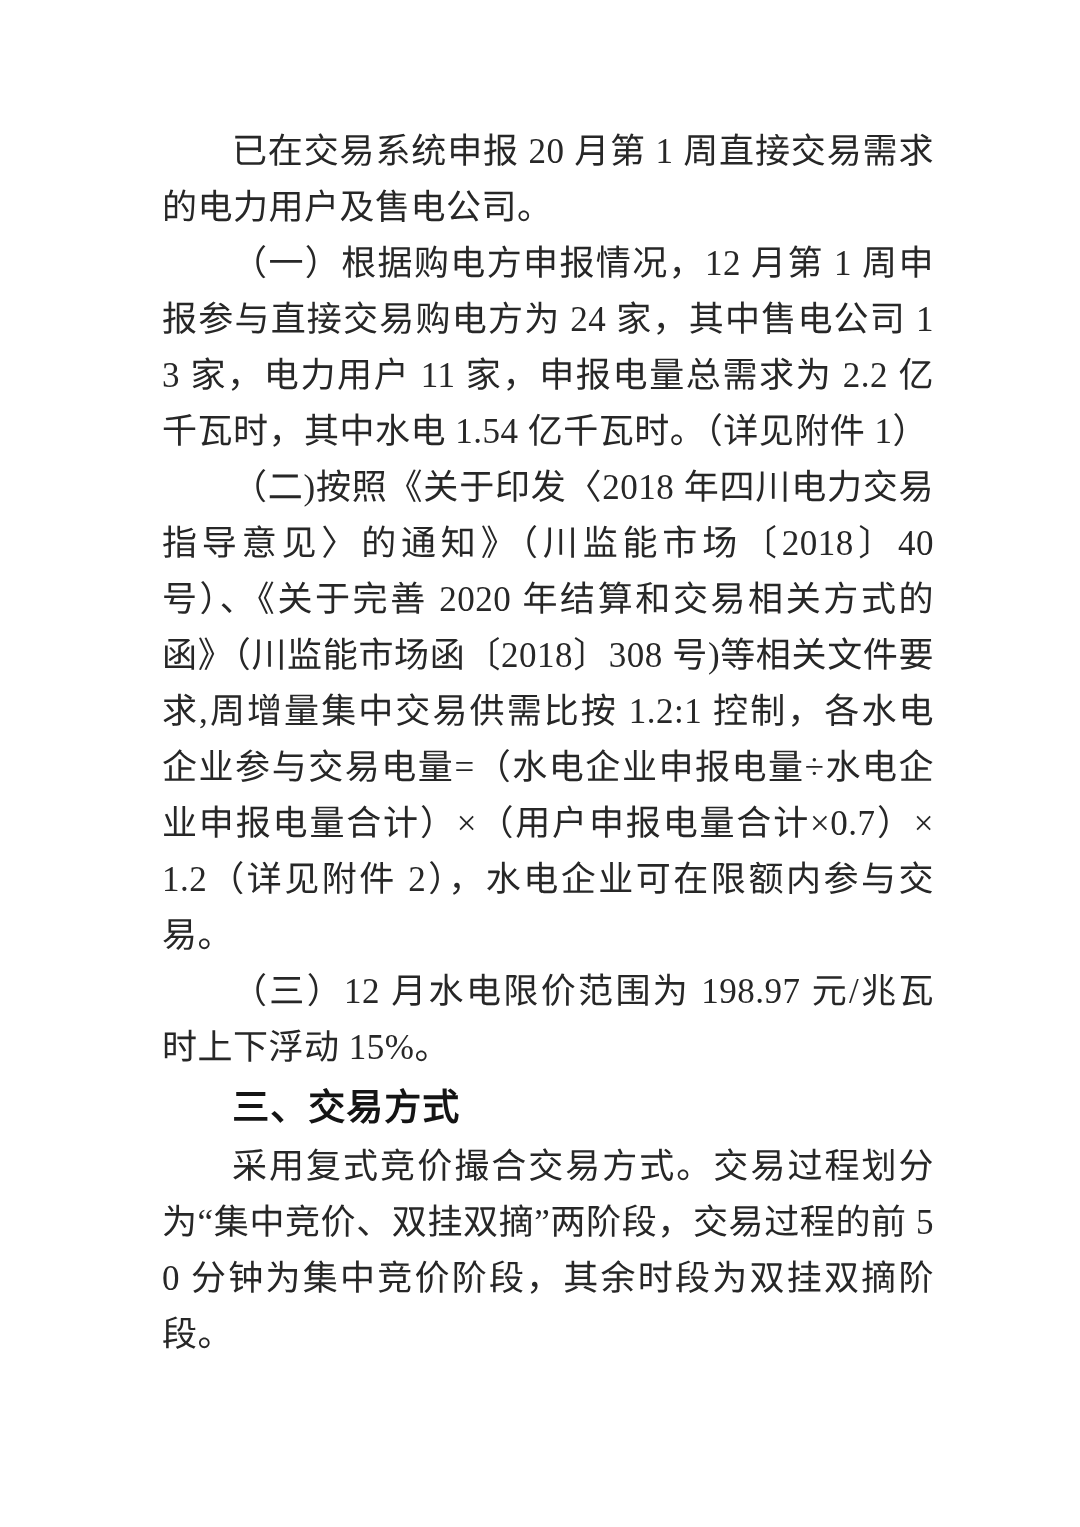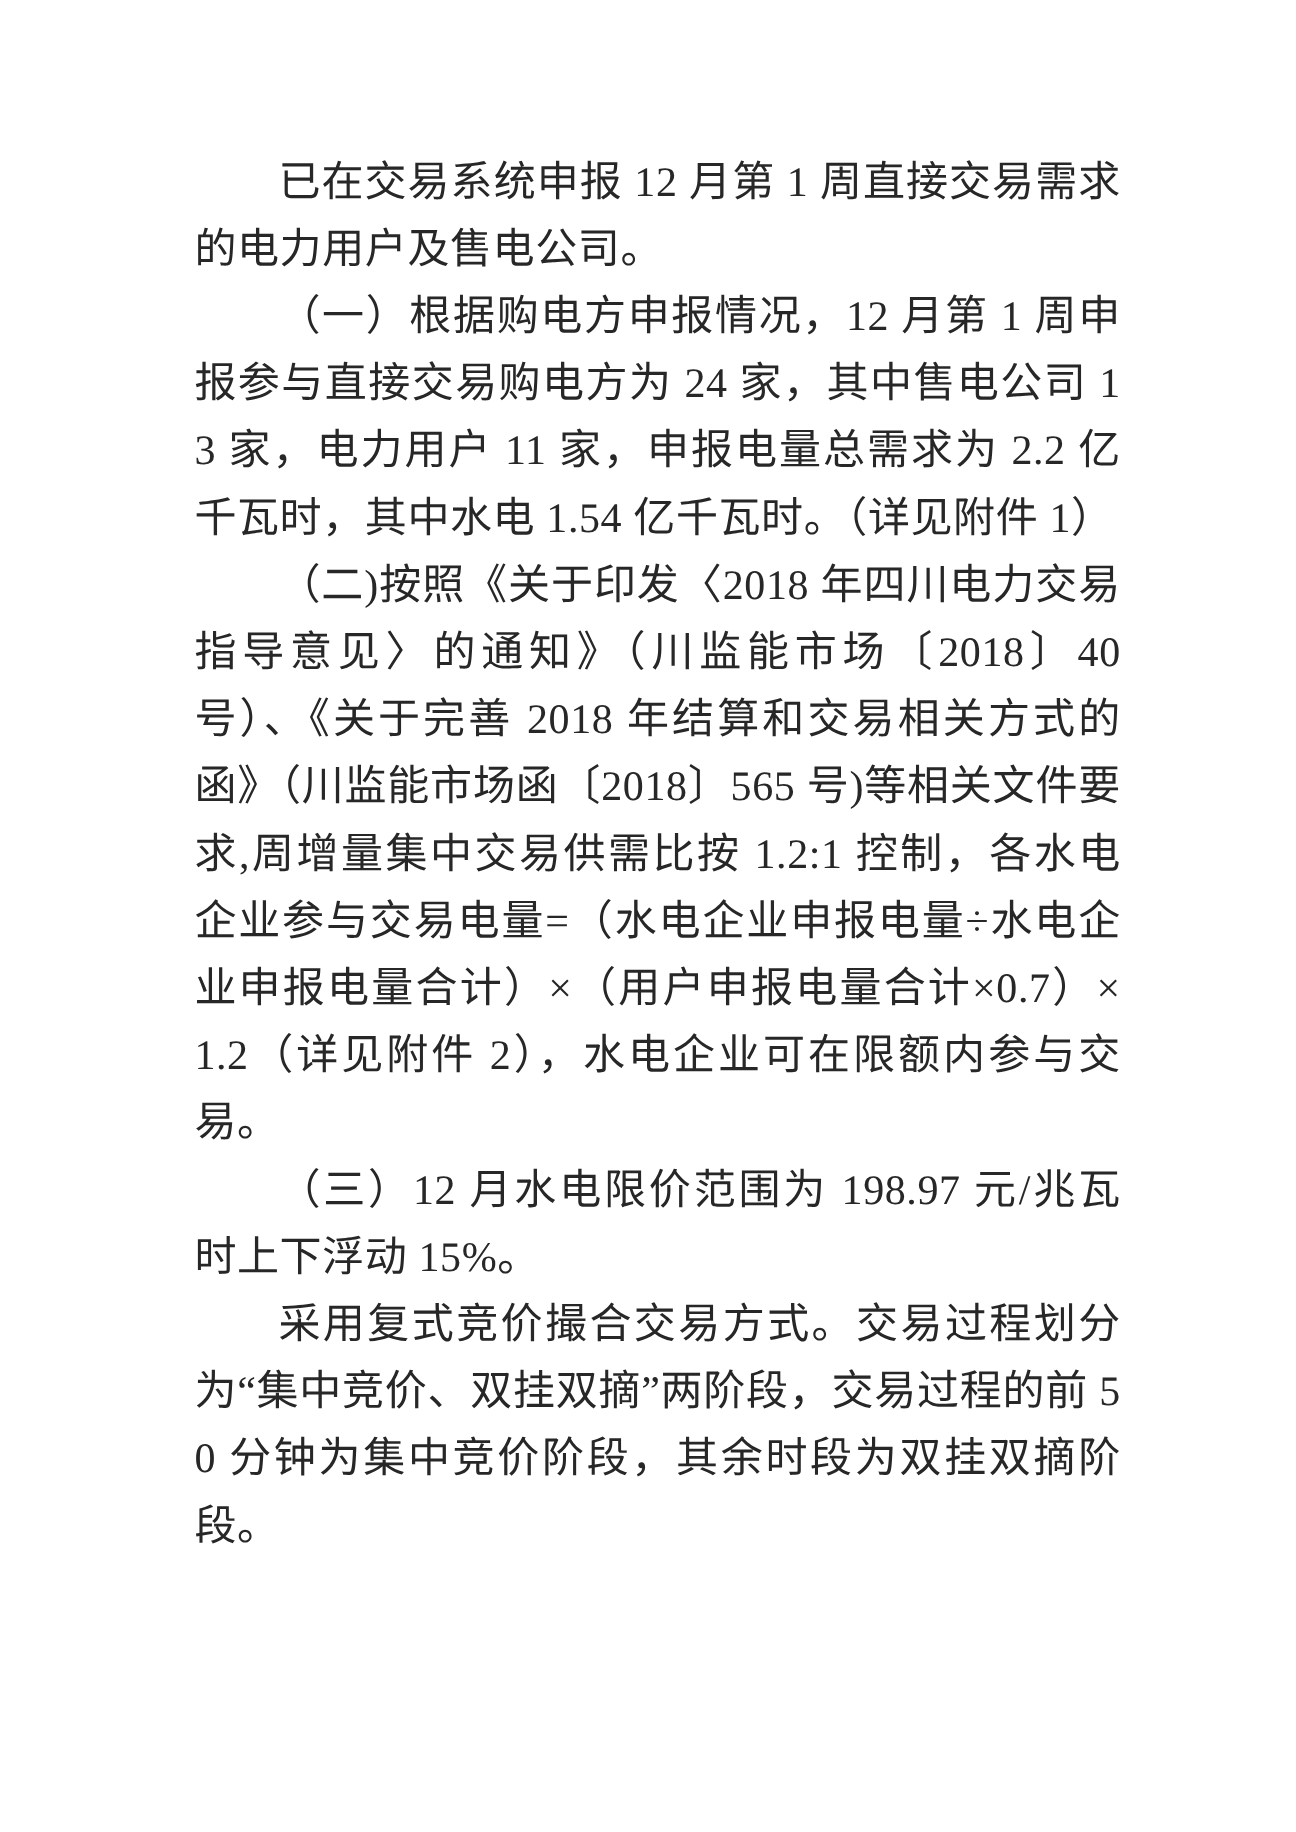--- a/index.html
+++ b/index.html
@@ -53,26 +53,27 @@
     letter-spacing: 1px;
     font-family: "Liberation Sans", "DejaVu Sans", sans-serif;
   }
 </style>
 </head>
 <body>
 
 <div class="page">
   <div class="content">
 
-    <p class="body-para">已在交易系统申报 12 月第 1 周直接交易需求的电力用户及售电公司。</p>
+    <p class="body-para">已在交易系统申报 20 月第 1 周直接交易需求的电力用户及售电公司。</p>
 
 
     <p class="body-para">（一）根据购电方申报情况，12 月第 1 周申报参与直接交易购电方为 24 家，其中售电公司 13 家，电力用户 11 家，申报电量总需求为 2.2 亿千瓦时，其中水电 1.54 亿千瓦时。（详见附件 1）</p>
 
-    <p class="body-para">（二)按照《关于印发〈2018 年四川电力交易指导意见〉的通知》（川监能市场〔2018〕40 号）、《关于完善 2018 年结算和交易相关方式的函》（川监能市场函〔2018〕565 号)等相关文件要求,周增量集中交易供需比按 1.2:1 控制，各水电企业参与交易电量=（水电企业申报电量÷水电企业申报电量合计）×（用户申报电量合计×0.7）×1.2（详见附件 2），水电企业可在限额内参与交易。</p>
+    <p class="body-para">（二)按照《关于印发〈2018 年四川电力交易指导意见〉的通知》（川监能市场〔2018〕40 号）、《关于完善 2020 年结算和交易相关方式的函》（川监能市场函〔2018〕308 号)等相关文件要求,周增量集中交易供需比按 1.2:1 控制，各水电企业参与交易电量=（水电企业申报电量÷水电企业申报电量合计）×（用户申报电量合计×0.7）×1.2（详见附件 2），水电企业可在限额内参与交易。</p>
 
     <p class="body-para">（三）12 月水电限价范围为 198.97 元/兆瓦时上下浮动 15%。</p>
 
+    <h2 class="heading">三、交易方式</h2>
 
     <p class="body-para">采用复式竞价撮合交易方式。交易过程划分为“集中竞价、双挂双摘”两阶段，交易过程的前 50 分钟为集中竞价阶段，其余时段为双挂双摘阶段。</p>
 
   </div>
 </div>
 
 </body></html>

